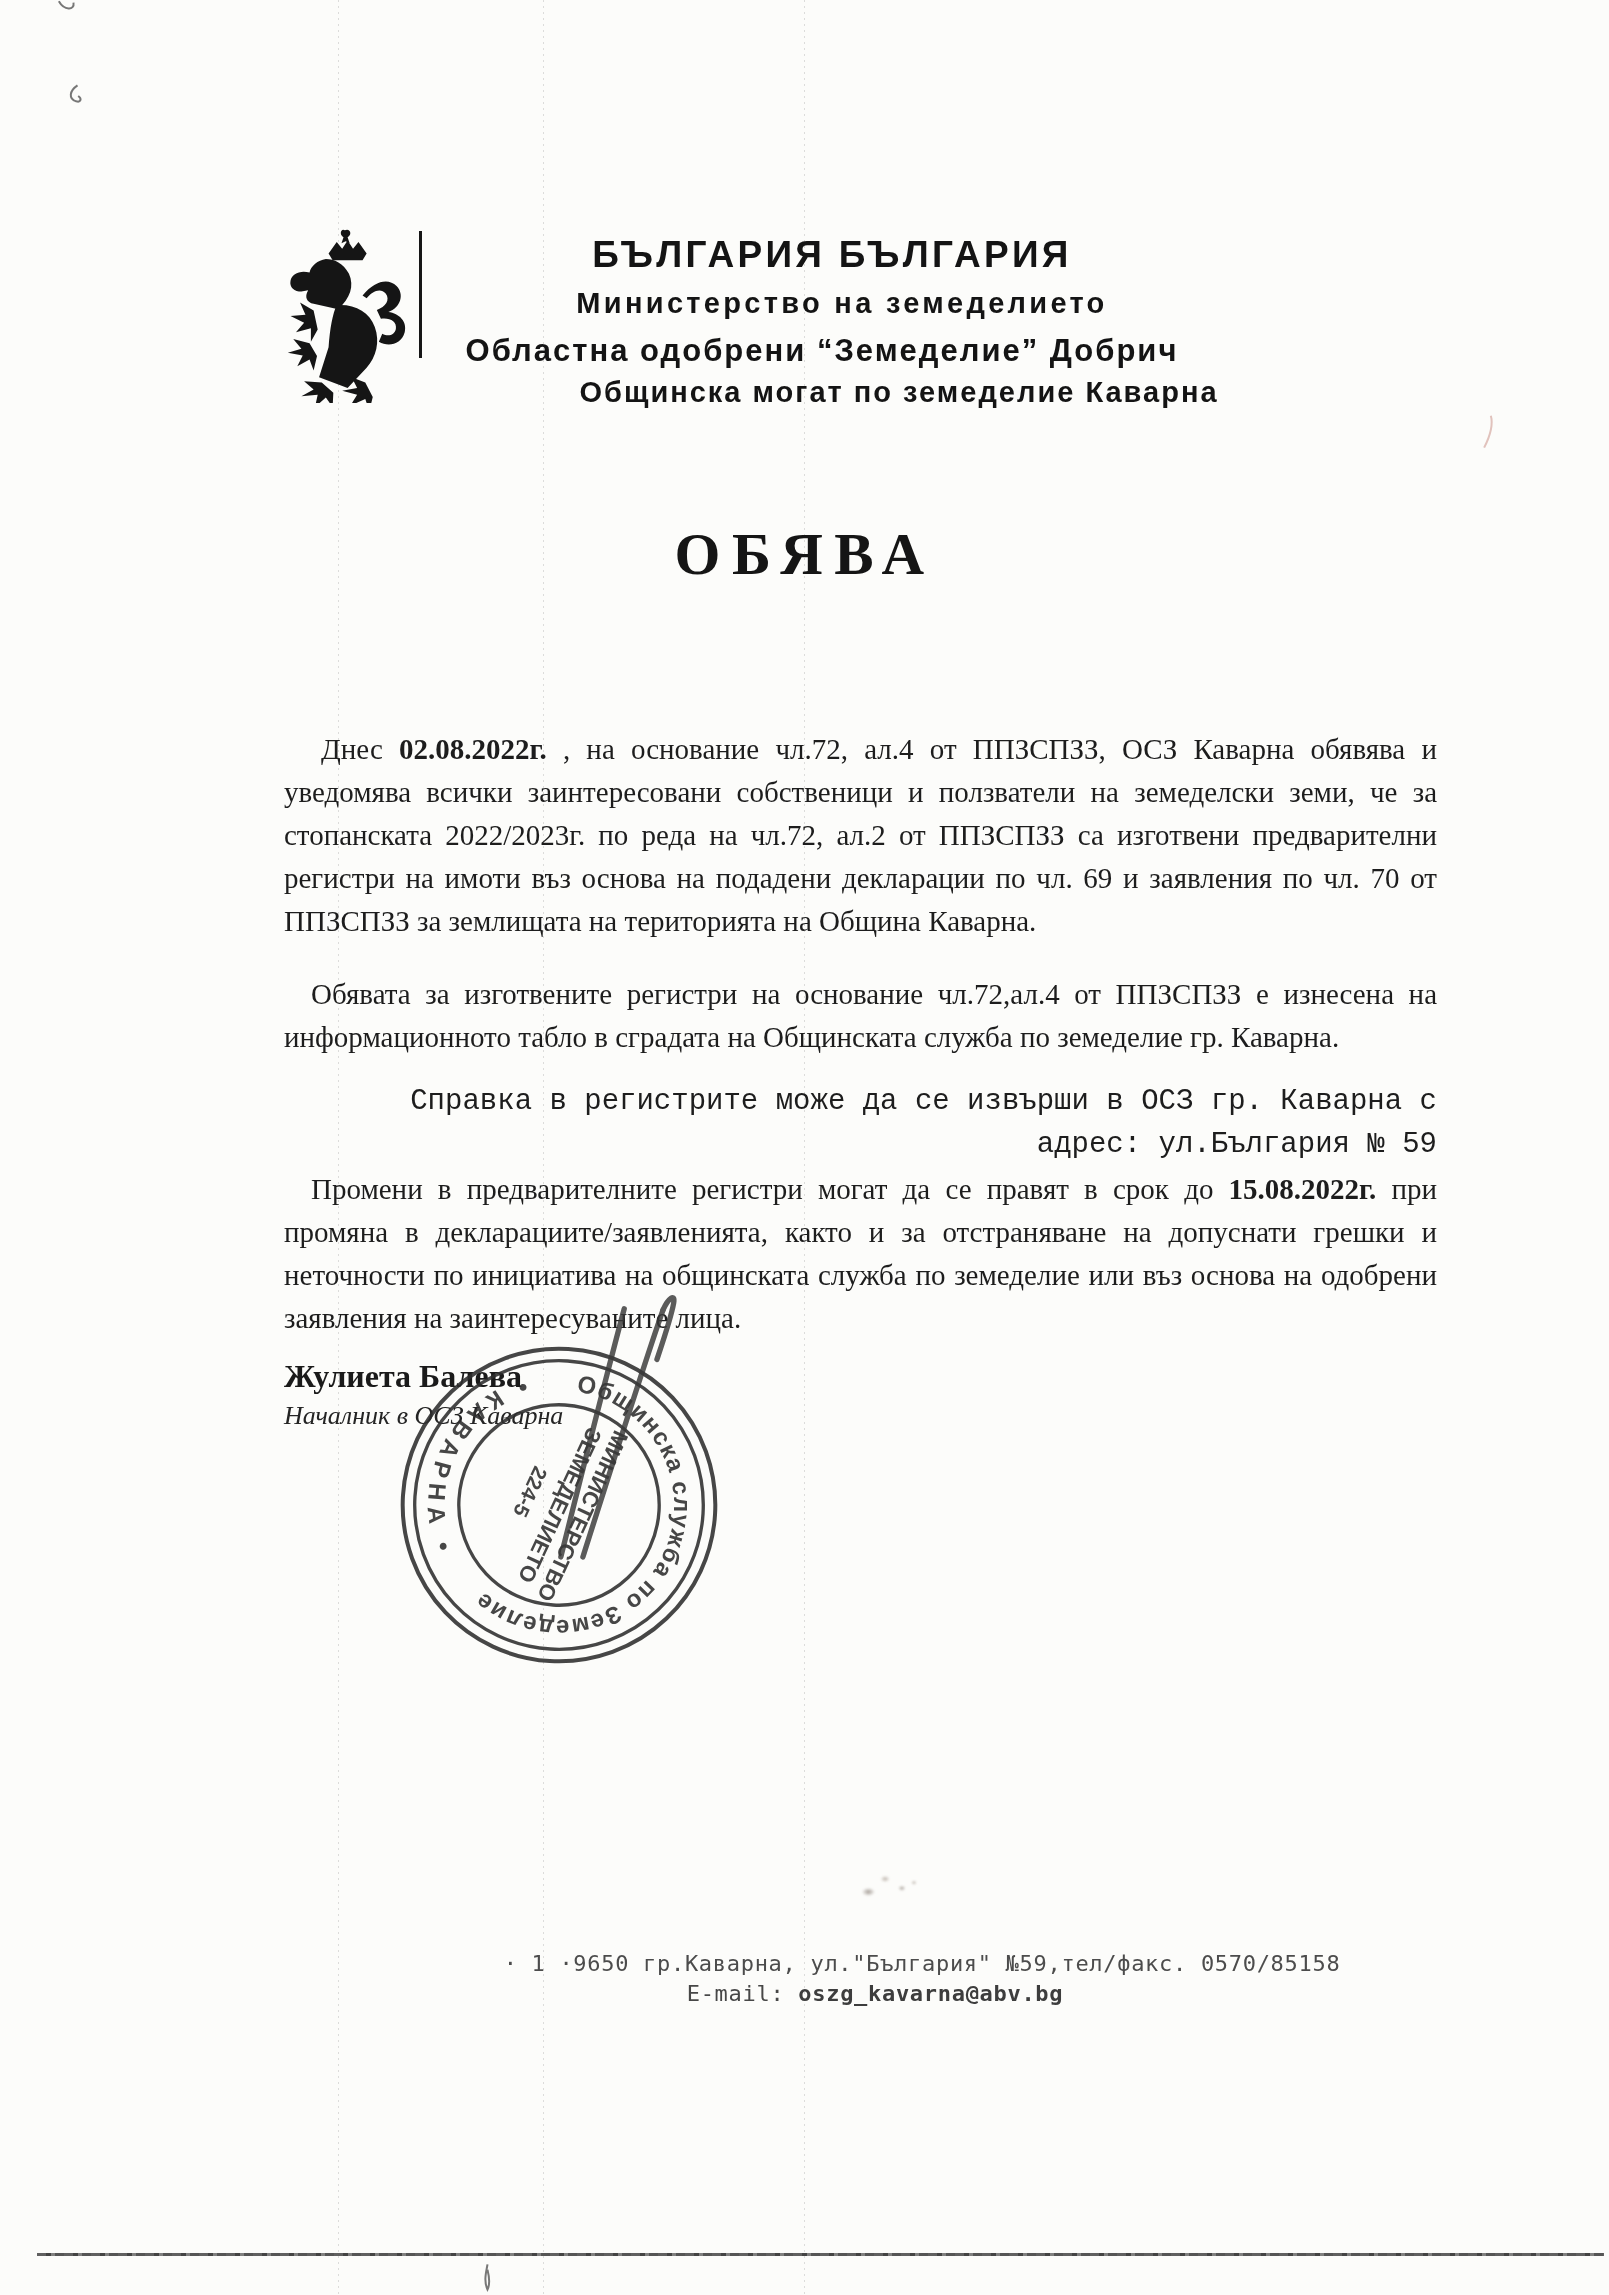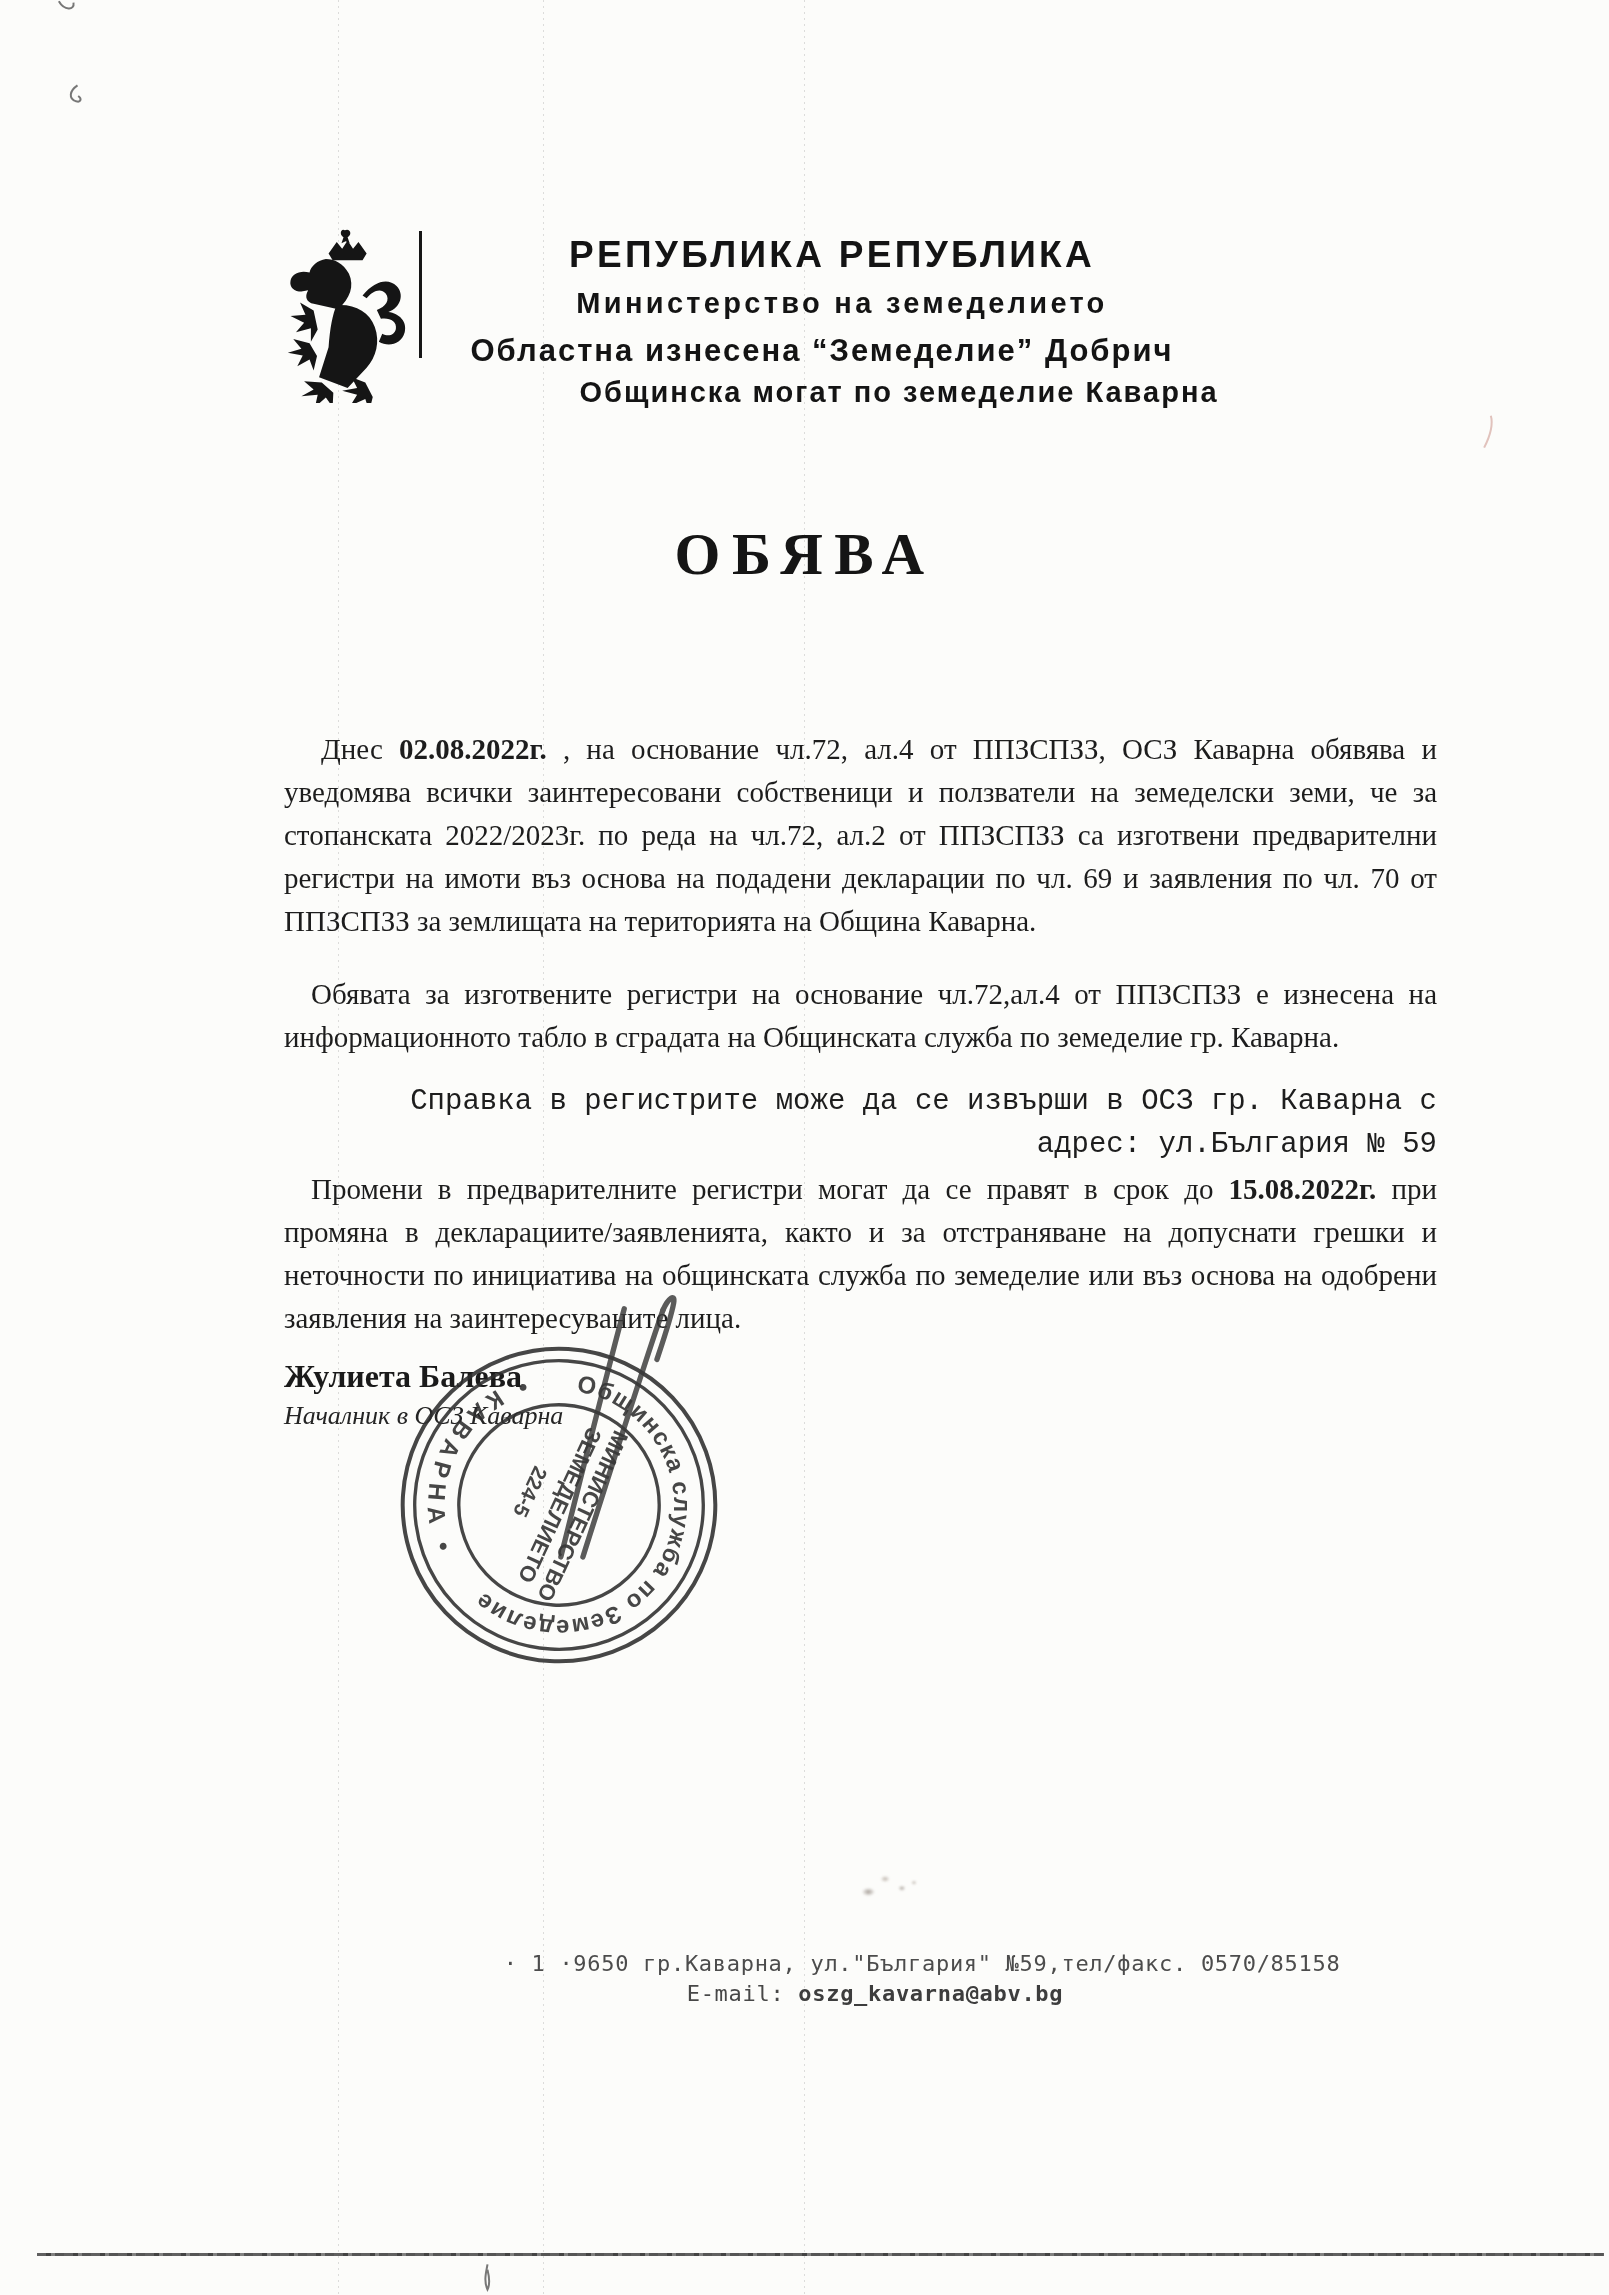--- a/index.html
+++ b/index.html
@@ -85,23 +85,23 @@
         <path d="M58,44 c-12,2 -22,10 -24,20 c-14,-4 -26,2 -28,12 c-2,10 6,16 16,16 l10,-2 c-6,10 -2,18 8,20 l36,8 c18,-16 24,-34 16,-52 c-8,-16 -22,-22 -34,-22 z"></path>
         <path d="M74,112 c26,-2 48,10 56,32 c8,22 2,44 -12,60 l-28,30 -42,-16 14,-44 c2,-28 6,-50 12,-62 z"></path>
         <path d="M40,120 l-20,-12 8,18 -22,2 20,10 -12,14 22,-6 0,20 10,-18 z"></path>
         <path d="M34,168 l-24,-6 12,14 -20,6 22,4 -8,16 18,-10 6,16 5,-21 z"></path>
         <path d="M52,226 l-26,-2 14,12 -18,10 24,-2 -4,18 16,-14 10,14 1,-21 z"></path>
         <path d="M116,226 l-20,-8 8,16 -22,4 22,6 -10,16 22,-10 6,18 5,-21 z"></path>
         <path d="M112,98 c18,-22 38,-26 50,-14 c12,12 6,32 -12,38 c16,2 28,14 24,30 c-5,18 -24,22 -38,14 l5,-12 c9,5 18,2 20,-7 c2,-11 -9,-17 -22,-15 l-6,-13 c13,-4 20,-15 13,-24 c-7,-9 -20,-4 -28,7 z"></path>
       </g>
     </svg>
     <div class="abs vline"></div>
-    <div class="abs hline h1">РЕПУБЛИКА РЕПУБЛИКА</div>
+    <div class="abs hline h1">БЪЛГАРИЯ БЪЛГАРИЯ</div>
     <div class="abs hline h2">Министерство на земеделието</div>
-    <div class="abs hline h3">Областна изнесена “Земеделие” Добрич</div>
+    <div class="abs hline h3">Областна одобрени “Земеделие” Добрич</div>
     <div class="abs hline h4">Общинска могат по земеделие Каварна</div>
   </header>
 
   <div class="abs doc-title">ОБЯВА</div>
 
   <main>
     <p class="abs para p1"><span>Днес </span><span class="bdate">02.08.2022г.</span><span> , на основание чл.72, ал.4 от ППЗСПЗЗ, ОСЗ Каварна обявява и уведомява всички заинтересовани собственици и ползватели на земеделски земи, че за стопанската 2022/2023г. по реда на чл.72, ал.2 от ППЗСПЗЗ са изготвени предварителни регистри на имоти въз основа на подадени декларации по чл. 69 и заявления по чл. 70 от ППЗСПЗЗ за землищата на територията на Община Каварна.</span></p>
 
     <p class="abs para p2">Обявата за изготвените регистри на основание чл.72,ал.4 от ППЗСПЗЗ е изнесена на информационното табло в сградата на Общинската служба по земеделие гр. Каварна.</p>
 

